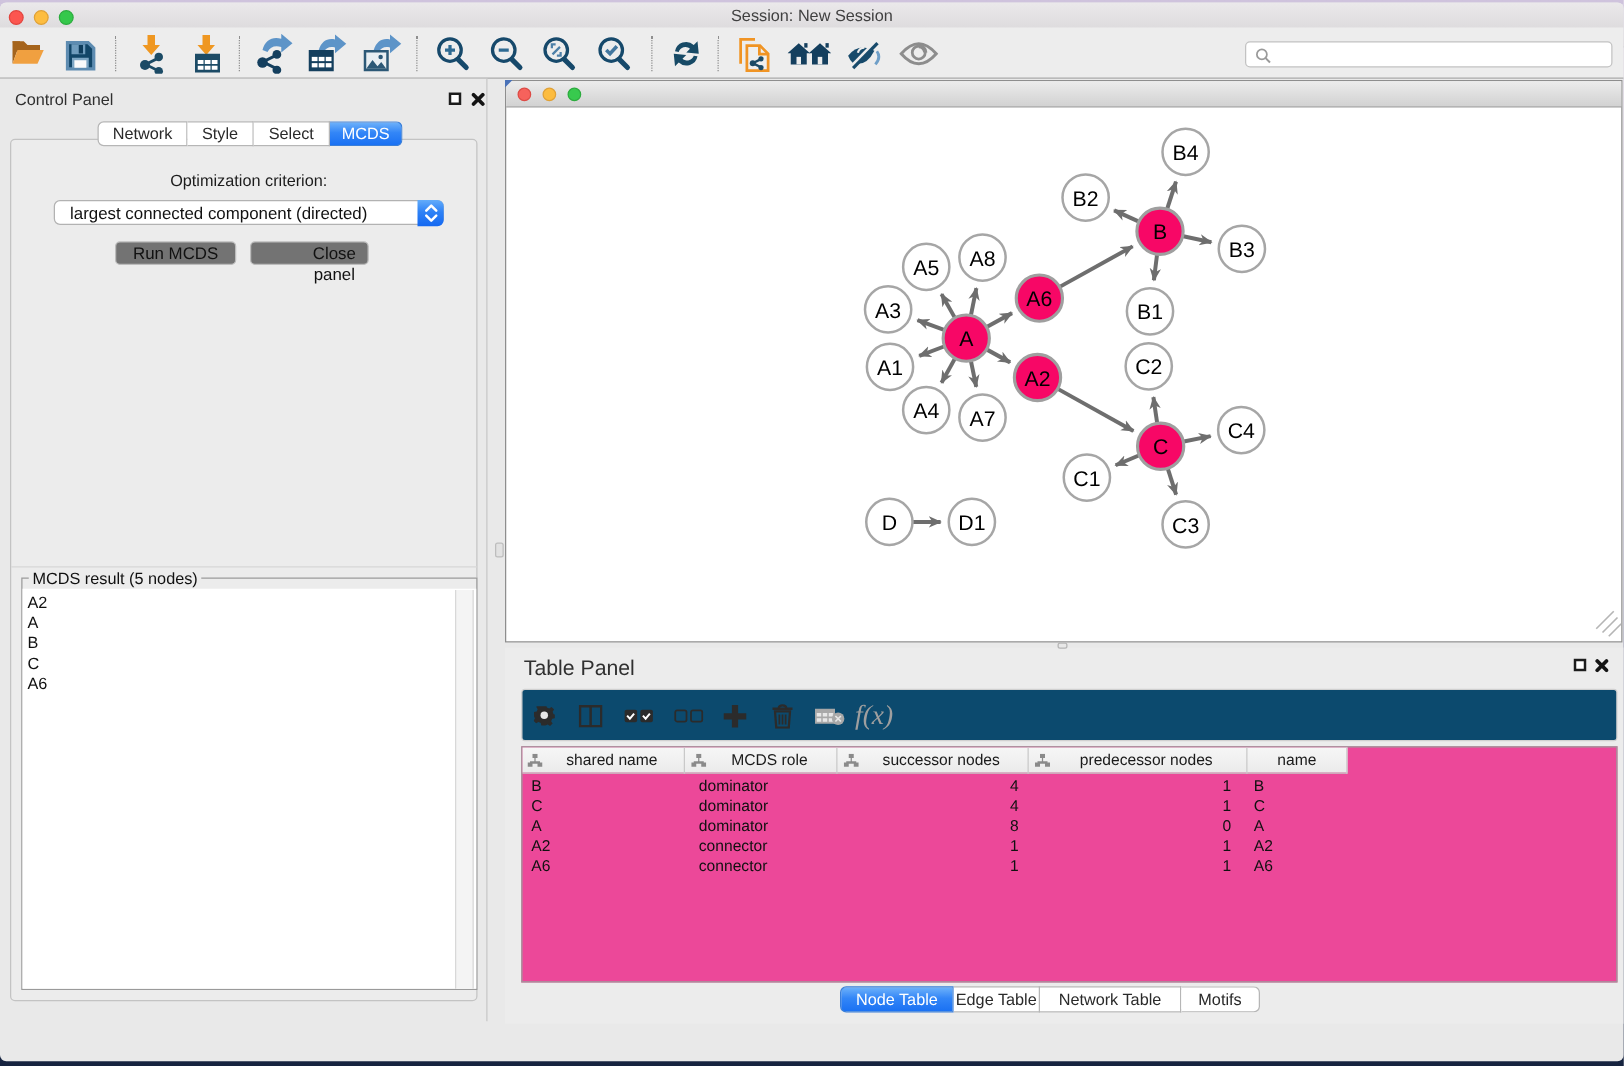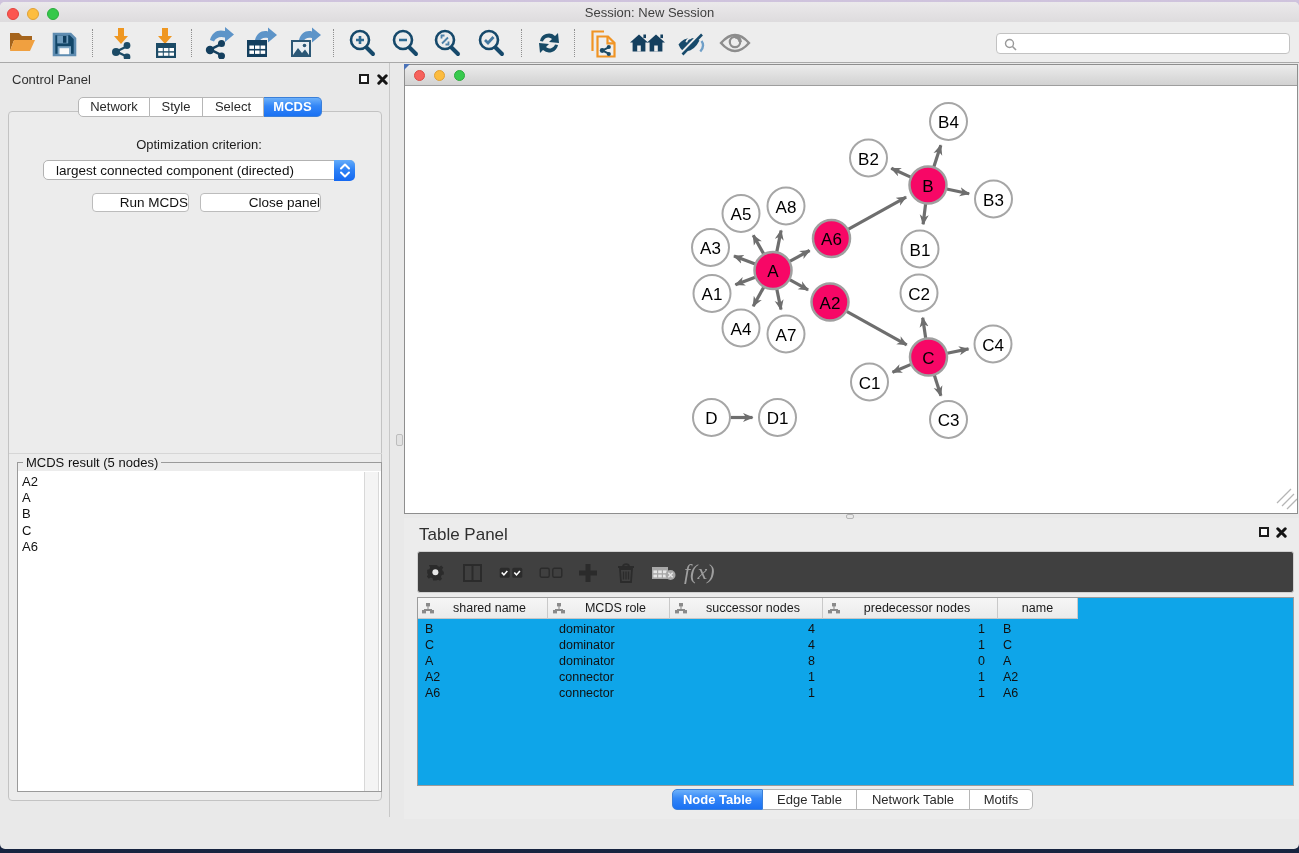--- a/index.html
+++ b/index.html
@@ -30,30 +30,30 @@
 .xicon { position:absolute; }
 #cpsub { position:absolute; left:8px; top:48px; width:374px; height:690px;
   background:#ececec; border:1px solid #c3c3c3; border-radius:4px; }
 .tabrow { position:absolute; display:flex; }
 #cpanel .tab { height:20px; line-height:18px; }
 .tab { height:21px; line-height:19px; font-size:13px; color:#2a2a2a; text-align:center;
   background:#fff; border:1px solid #b6b6b6; border-left:none; padding:0; }
 .tab.first { border-left:1px solid #b6b6b6; border-radius:5px 0 0 5px; }
 .tab.last { border-radius:0 5px 5px 0; }
 .tab.sel { background:linear-gradient(180deg,#6db1fa 0%,#3386f7 45%,#1a71f3 100%);
-  color:#fff; border-color:#3a7fd9;font-weight:bold; }
+  color:#fff; border-color:#3a7fd9; }
 #optlabel { position:absolute; left:12px; width:374px; top:74px; text-align:center; font-size:13px; color:#1c1c1c; }
 #dropdown { position:absolute; left:43px; top:97px; width:312px; height:20px;
   background:#fff; border:1px solid #b2b2b2; border-radius:5px; }
 #dropdown .txt { position:absolute; left:12px; top:2px; font-size:13.5px; color:#111; }
 #dropdown .stepper { position:absolute; right:-1px; top:-1px; width:21px; height:21px;
   background:linear-gradient(180deg,#63acfa 0%,#2e82f6 45%,#1468f1 100%);
   border-radius:0 5px 5px 0; }
-.btn { position:absolute; height:19px; background:#ffffff; border:1px solid #bcbcbc;
-  border-radius:4px; font-size:13.5px; color:#111; text-align:right; line-height:17px; }
+.btn { position:absolute; height:19px; background:#737373; border:1px solid #bcbcbc;
+  border-radius:4px; font-size:13.5px; color:#111; text-align:center; line-height:17px; }
 #groupbox { position:absolute; left:17px; top:399px; width:365px; height:330px;
   border:1px solid #9a9a9a; background:#ececec; }
 #listwhite { position:absolute; left:0px; top:8px; right:0px; bottom:0px; background:#fff; }
 #grouplabel { position:absolute; left:5px; top:-8px; background:#ececec; padding:0 3px;
   font-size:13px; color:#111; }
 #panline { position:absolute; left:9px; top:390px; width:373px; height:0; border-top:1px solid #d6d6d6; }
 #mcdslist { position:absolute; left:4px; top:11px; font-size:13px; color:#111; line-height:16.2px; }
 #listscroll { position:absolute; right:2px; top:9px; width:15px; height:319px;
   background:#f4f4f4; border-left:1px solid #d8d8d8; border-right:1px solid #d8d8d8;}
 
@@ -61,23 +61,23 @@
   background:#fff; border:1px solid #8e8e8e; }
 #nettitle { position:absolute; left:0; top:0; width:892px; height:21px;
   background:linear-gradient(180deg,#ececec 0%,#dcdcdc 60%,#d2d2d2 100%);
   border-bottom:1px solid #9e9e9e; }
 #nettitle .t { position:absolute; left:0; right:0; top:3px; text-align:center; font-size:13px; color:#333; }
 
 #tpanel { position:absolute; left:404px; top:516px; width:895px; height:301px; background:#ececec; }
 #tpanel .hdr { position:absolute; left:15px; top:7px; font-size:17px; color:#303030; }
 #tphbox { position:absolute; left:855px; top:9px; width:10px; height:10px; border:2px solid #1d1d1d; background:#fff; }
 #ttoolbar { position:absolute; left:13px; top:33px; width:877px; height:42px;
-  background:#404040; border:1px solid #d0d0d0; border-radius:3px;padding-left:46px; }
+  background:#0c4a6e; border:1px solid #d0d0d0; border-radius:3px;padding-left:46px; }
 #ttable { position:absolute; left:13px; top:79px; width:877px; height:189px;
-  background:#0ea5e9; border:1px solid #9b9b9b; }
+  background:#ec4899; border:1px solid #9b9b9b; }
 #thead { position:absolute; left:0; top:0; width:660px; height:21px;
   background:linear-gradient(180deg,#f6f6f6,#ebebeb); border-bottom:1px solid #c6c6c6; font-size:12.5px; color:#1a1a1a;}
 .hcol { position:absolute; top:0; height:21px; border-right:1px solid #c9c9c9; }
 .hcol span { display:block; text-align:center; margin-top:3px; }
 .trow { position:absolute; left:0; width:875px; height:16px; font-size:12.5px; color:#111; }
 .trow div { position:absolute; top:1px; }
 
 #btabs { position:absolute; left:268px; top:271px; display:flex; }
 
 #statusbar { position:absolute; left:0; top:815px; width:1299px; height:32px;
@@ -284,21 +284,21 @@
         <span class="txt">largest connected component (directed)</span>
     <div class="stepper">
           <svg style="left:4.5px;top:3px;" width="12" height="15" viewBox="0 0 12 15">
       <path d="M2,5.5 L6,1.5 L10,5.5" fill="none" stroke="#fff" stroke-width="2" stroke-linecap="round" stroke-linejoin="round"></path>
       <path d="M2,9.5 L6,13.5 L10,9.5" fill="none" stroke="#fff" stroke-width="2" stroke-linecap="round" stroke-linejoin="round"></path>
     </svg>
         </div>
       </div>
   <div id="optlabel">Optimization criterion:</div>
   <div class="btn" style="left:92px;top:130px;width:97px;">Run MCDS</div>
-  <div class="btn" style="left:200px;top:130px;width:121px;padding-left:40px;">Close panel</div>
+  <div class="btn" style="left:200px;top:130px;width:95px;padding-left:40px;">Close panel</div>
   <div id="groupbox">
     <div id="listwhite"></div>
     <div id="grouplabel">MCDS result (5 nodes)</div>
     <div id="mcdslist">A2<br>A<br>B<br>C<br>A6</div>
     <div id="listscroll"></div>
   </div>
   <div id="panline"></div>
 </div>
 <div id="netwin">
   <div id="nettitle">
@@ -531,20 +531,20 @@
     <div class="trow" style="top:87px;">
           <div style="left:7px;">A6</div>
           <div style="left:141px;">connector</div>
           <div style="left:390px;">1</div>
           <div style="left:560px;">1</div>
           <div style="left:585px;">A6</div>
         </div>
   </div>
   <div id="btabs">
     <div class="tab first sel" style="width:91px;">Node Table</div>
-    <div class="tab" style="width:94px;">Edge Table</div>
+    <div class="tab" style="width:69px;">Edge Table</div>
     <div class="tab" style="width:113px;">Network Table</div>
     <div class="tab last" style="width:63px;">Motifs</div>
   </div>
 </div>
 </div>
 <div style="position:absolute;left:396px;top:434px;width:7px;height:12px;background:#e2e2e2;border:1px solid #bdbdbd;border-radius:2px;"></div>
 <div style="position:absolute;left:846px;top:513.5px;width:8px;height:5px;background:#e8e8e8;border:1px solid #b5b5b5;border-radius:2px;"></div>
 
 </body></html>

